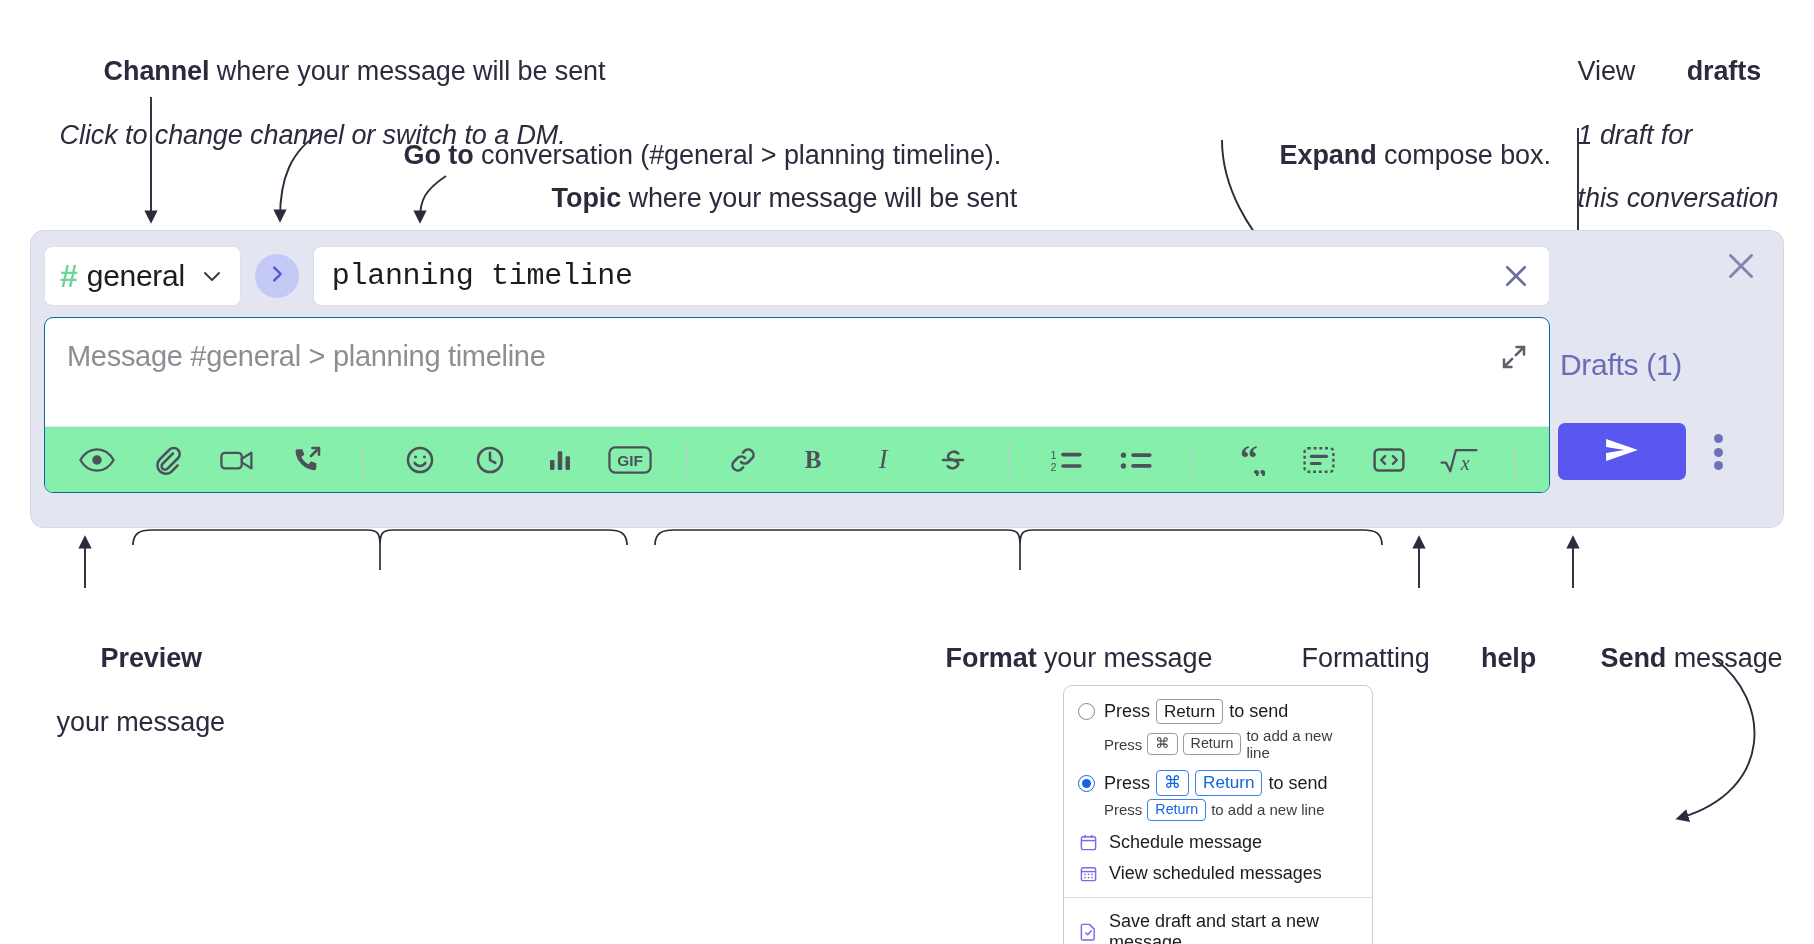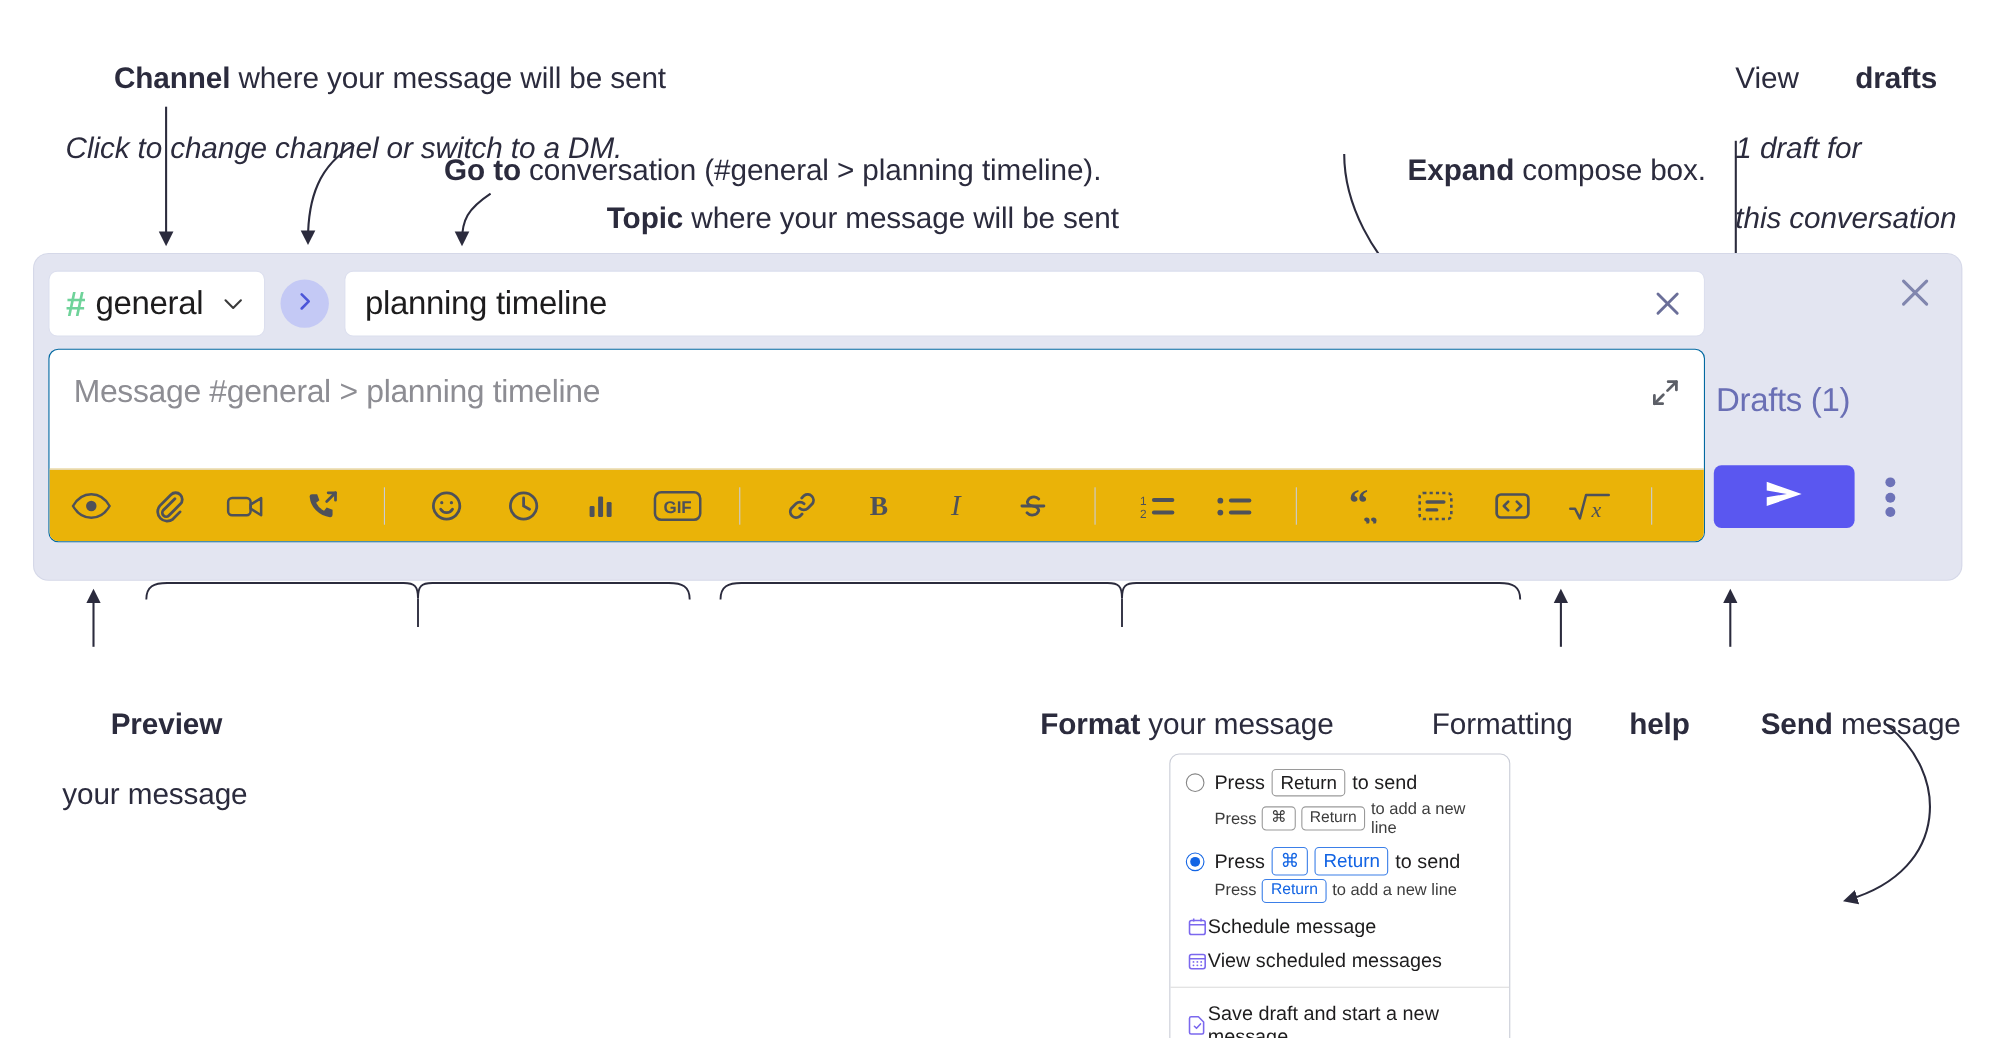--- a/index.html
+++ b/index.html
@@ -76,20 +76,21 @@
   }
   .topic-field {
     position: relative;
     flex: 1;
     height: 60px;
     background: #ffffff;
     border: 1px solid #dcdfee;
     border-radius: 8px;
     display: flex; align-items: center;
     padding: 0 60px 0 18px;
+    font-family: Liberation Mono, monospace;
   }
   .topic-value { font-size: 30px; color: #1d1c1d; letter-spacing: -0.3px; }
   .topic-clear {
     position: absolute; right: 16px; top: 50%;
     transform: translateY(-50%);
     width: 34px; height: 34px;
     display:flex; align-items:center; justify-content:center;
   }
 
   .editor {
@@ -107,25 +108,25 @@
   .placeholder {
     font-size: 29px; color: #8d8d93; letter-spacing: -0.3px;
   }
   .expand-btn {
     position: absolute; right: 18px; top: 22px;
     width: 34px; height: 34px;
     display:flex; align-items:center; justify-content:center;
   }
   .toolbar {
     height: 66px;
-    background: #eab308;
+    background: #86efac;
     border-top: 1px solid #e6e7ef;
     display: flex;
     align-items: center;
-    padding: 0 10px;
+    padding: 0 24px;
     gap: 14px;
   }
   .tb-btn {
     width: 56px; height: 52px;
     display: flex; align-items: center; justify-content: center;
     flex: 0 0 auto;
     color: #5c5f67;
   }
   .tb-sep {
     width: 1px; height: 34px;
@@ -213,21 +214,21 @@
     border: 1px solid #9a9a9a;
     border-radius: 4px;
     padding: 1px 7px;
     background:#fff;
     font-size: 0.95em;
     line-height: 1.25;
   }
   kbd.blue { border-color:#3b7fe8; color:#1264e4; }
   .menu-div { height:1px; background:#dcdcdc; margin: 8px 0; }
   .menu-item {
-    display:flex; align-items:center; 
+    display:flex; align-items:center; gap:11px;
     padding: 5px 14px;
     font-size: 18px;
     color: #1d1c1d;
   }
   .menu-item .mi-icon { width:20px;height:20px;flex:0 0 auto;display:flex;align-items:center;justify-content:center; }
 </style>
 </head>
 <body>
 
 <div id="root">

